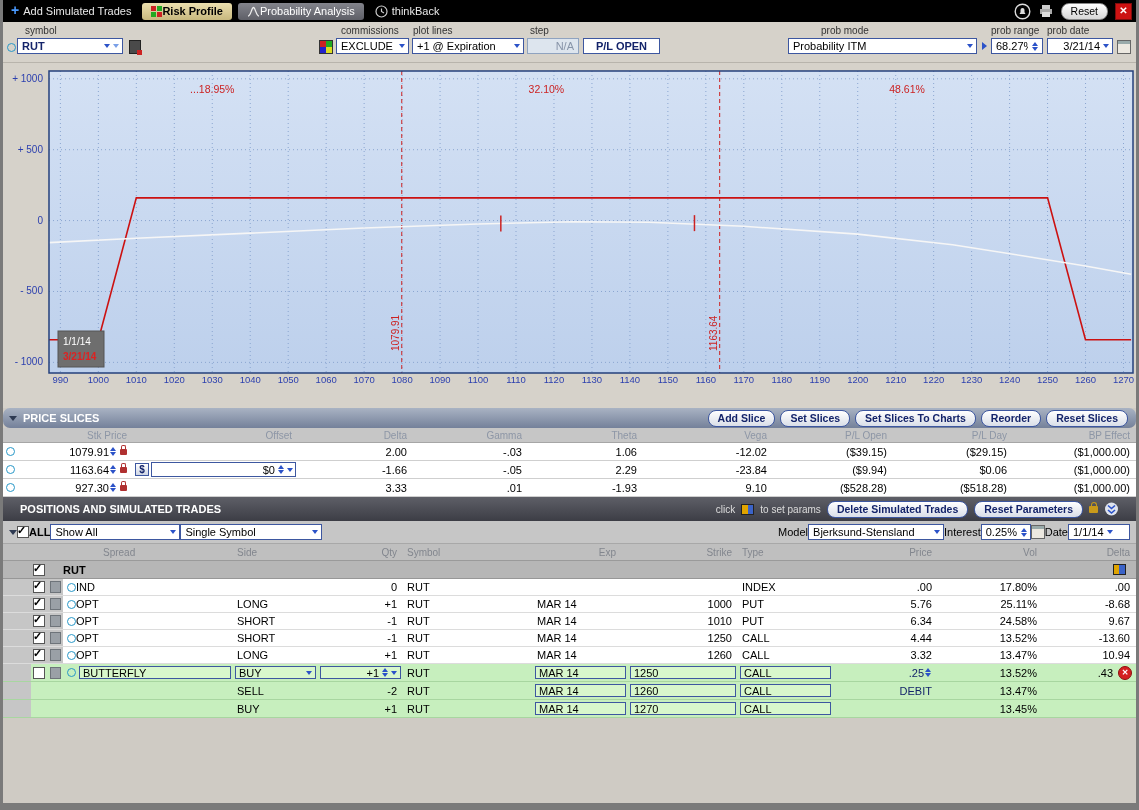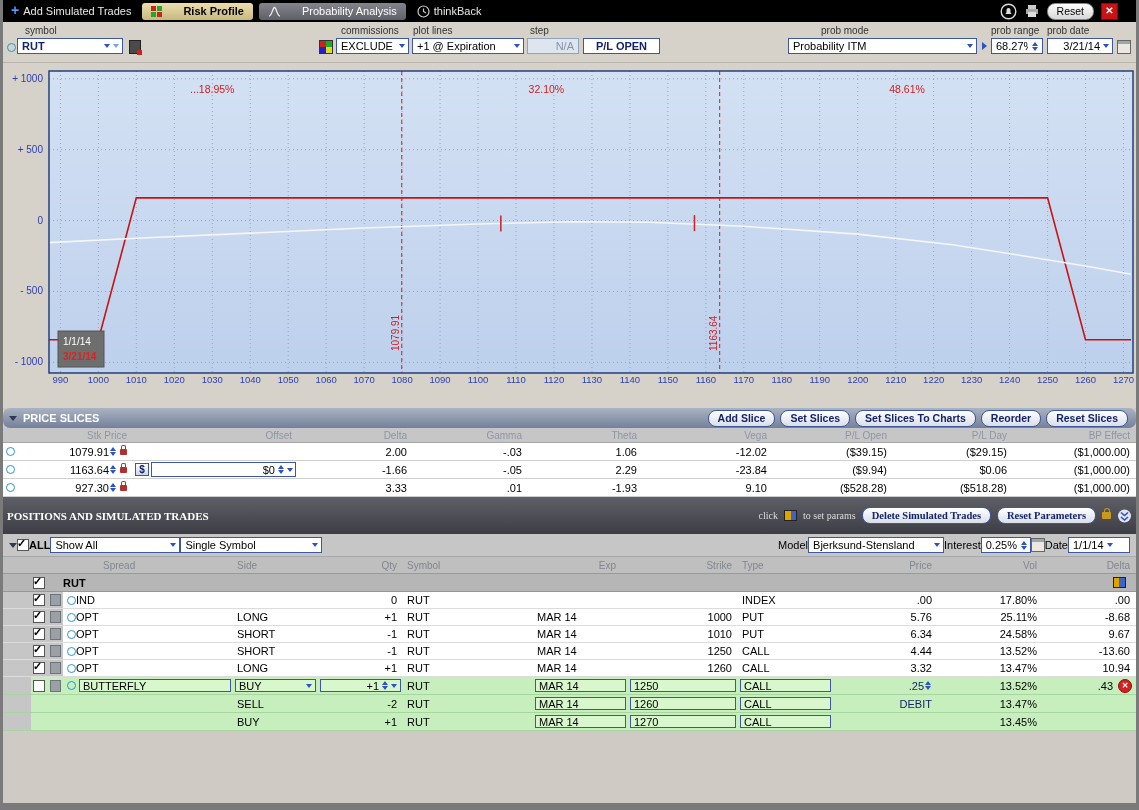--- a/index.html
+++ b/index.html
@@ -3,24 +3,24 @@
 <meta charset="utf-8">
 <style>
   html,body{margin:0;padding:0;}
   body{width:1139px;height:810px;overflow:hidden;font-family:"Liberation Sans",sans-serif;font-size:11px;color:#000;background:#cfcbc4;}
   .frame{width:1139px;height:810px;box-sizing:border-box;border-left:3px solid #7a7a7a;border-right:3px solid #7a7a7a;border-bottom:7px solid #7a7a7a;display:flex;flex-direction:column;background:#cfcbc4;}
 
   
   .topbar{height:22px;background:#000;display:flex;align-items:center;color:#e8e8e8;flex:none;}
   .tb-item{display:flex;align-items:center;gap:4px;padding:0 8px;height:22px;cursor:default;}
   .plus-icon::before{content:"+";color:#4a9aff;font-weight:bold;font-size:14px;line-height:10px;}
-  .tab-pill{height:17px;border-radius:3px;display:flex;align-items:center;gap:21px;padding:0 9px;margin:0 3px;}
+  .tab-pill{height:17px;border-radius:3px;display:flex;align-items:center;gap:0;padding:0 9px;margin:0 3px;}
   .tab-risk{background:linear-gradient(#ecdfae,#c7b87e);color:#000;font-weight:bold;}
   .tab-prob{background:linear-gradient(#83848c,#5e5f67);color:#fff;}
-  .tb-right{margin-left:auto;display:flex;align-items:center;gap:7px;padding-right:18px;}
+  .tb-right{margin-left:auto;display:flex;align-items:center;gap:7px;padding-right:4px;}
   .reset-pill{height:15px;border-radius:8px;background:linear-gradient(#fff,#d7d7d7);border:1px solid #888;color:#000;display:flex;align-items:center;padding:0 9px;font-size:10.5px;}
   .close-x{width:15px;height:15px;background:#cc1212;border:1px solid #7e0c0c;color:#fff;text-align:center;line-height:14px;font-size:10px;font-weight:bold;}
   .close-x::before{content:"\2715";}
 
   
   .toolbar{height:40px;position:relative;background:#d6d2ca;flex:none;border-bottom:1px solid #b8b4ac;}
   .tb-label{position:absolute;top:3px;font-size:10px;color:#333;}
   .dd{position:absolute;top:16px;height:16px;box-sizing:border-box;background:#fff;border:1px solid #3d57a0;display:flex;align-items:center;padding:0 3px 0 4px;gap:3px;}
   .dd .lbl{flex:1;white-space:nowrap;overflow:hidden;}
   .arr-dn{width:0;height:0;border-left:3px solid transparent;border-right:3px solid transparent;border-top:4px solid #2b52c8;flex:none;}
@@ -45,21 +45,21 @@
 
   
   .chart-wrap{height:345px;flex:none;background:#d6d2ca;}
 
   
   .slices-bar{height:20px;flex:none;background:linear-gradient(#a9b3c3,#74819a);display:flex;align-items:center;color:#fff;font-weight:bold;padding:0 6px;gap:6px;border-radius:7px;}
   .tri-dn-dark{width:0;height:0;border-left:4px solid transparent;border-right:4px solid transparent;border-top:5px solid #2e3a52;}
   .bar-btns{margin-left:auto;display:flex;gap:5px;padding-right:2px;}
   .pill{display:inline-flex;align-items:center;height:15px;padding:0 9px;border:1px solid #3d57a0;border-radius:8px;background:linear-gradient(#ffffff,#d9dee8);color:#14246a;font-size:10.5px;font-weight:bold;white-space:nowrap;}
 
-  .pos-bar{height:37px;flex:none;background:linear-gradient(#5e5f67,#3c3d45);display:flex;align-items:center;color:#fff;font-weight:bold;padding:0 4px;gap:6px;font-family:Liberation Serif, serif;}
+  .pos-bar{height:24px;flex:none;background:linear-gradient(#5e5f67,#3c3d45);display:flex;align-items:center;color:#fff;font-weight:bold;padding:0 17px;gap:6px;}
   .hint{font-weight:normal;font-size:10px;color:#ddd;}
   .params-ic{width:11px;height:9px;background:linear-gradient(90deg,#e0a400 50%,#3b63c8 50%);border:1px solid #222;flex:none;}
   .lock-gold{position:relative;width:9px;height:7px;background:#c99a1a;border-radius:1px;flex:none;}
   .lock-gold::before{content:"";position:absolute;left:1.5px;top:-4px;width:4px;height:4px;border:1.5px solid #c99a1a;border-bottom:none;border-radius:3px 3px 0 0;}
 
   
   .sgrid{display:grid;grid-template-columns:14px 116px 165px 115px 115px 115px 130px 120px 120px 1fr;}
   .pgrid{display:grid;grid-template-columns:28px 16px 16px 170px 85px 85px 130px 95px 110px 95px 105px 105px 1fr;}
   .c{display:flex;align-items:center;overflow:hidden;white-space:nowrap;}
   .r{justify-content:flex-end;padding-right:6px;}

